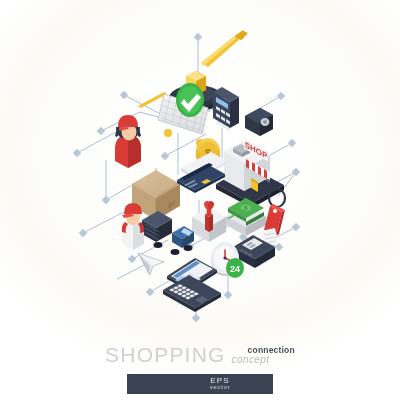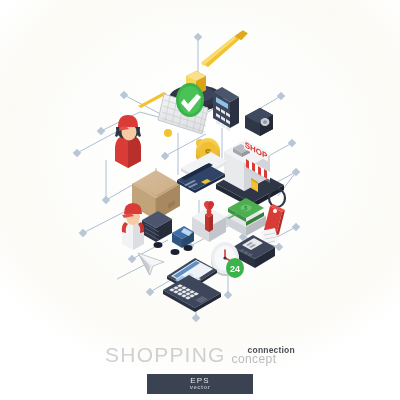--- a/index.html
+++ b/index.html
@@ -42,31 +42,33 @@
   .sub .l1{
     display:block;
     font-size:8.5px;
     font-weight:bold;
     color:#4a4f57;
     letter-spacing:.2px;
     margin-left:16px;
   }
   .sub .l2{
     display:block;
-    font-size:12px;
+    font-size:10px;
     color:#b9bbbe;
     letter-spacing:.4px;
+    font-style:italic;
   }
   .badge{
     margin:8px auto 0;
     width:106px;height:20px;
     background:#3b4252;
     display:flex;flex-direction:column;
     align-items:center;justify-content:center;
     line-height:7px;
+    padding-left:40px;
   }
   .badge .e{
     font-size:8px;color:#e8e9ec;letter-spacing:1.2px;font-weight:400;
   }
   .badge .v{
     font-size:6px;color:#aeb2ba;letter-spacing:.4px;font-weight:bold;
   }
 </style>
 </head>
 <body>

